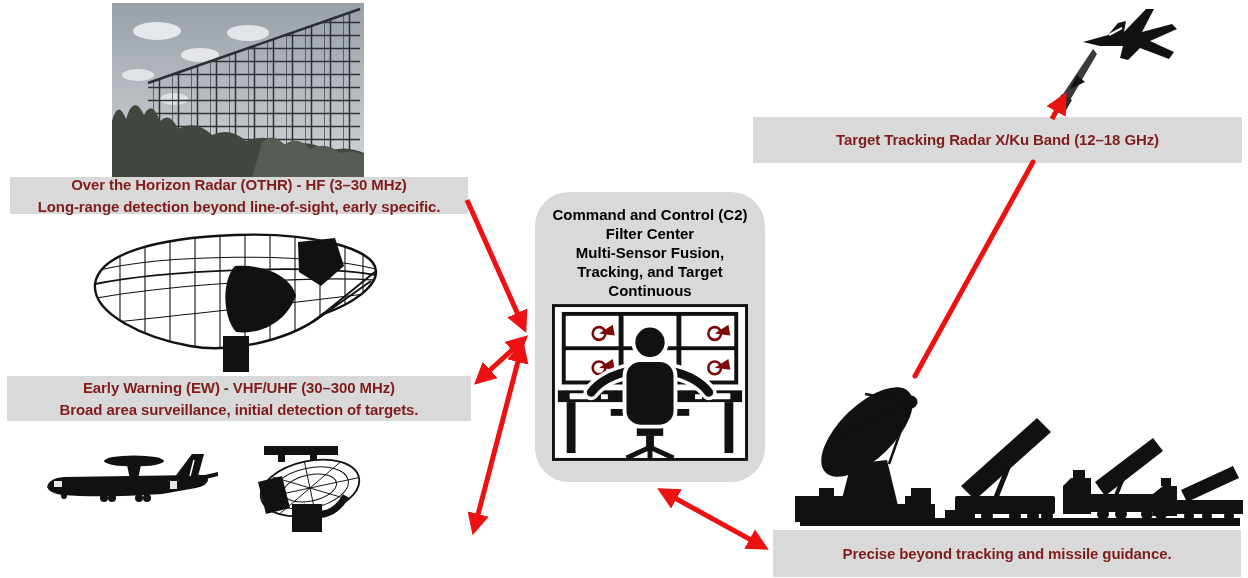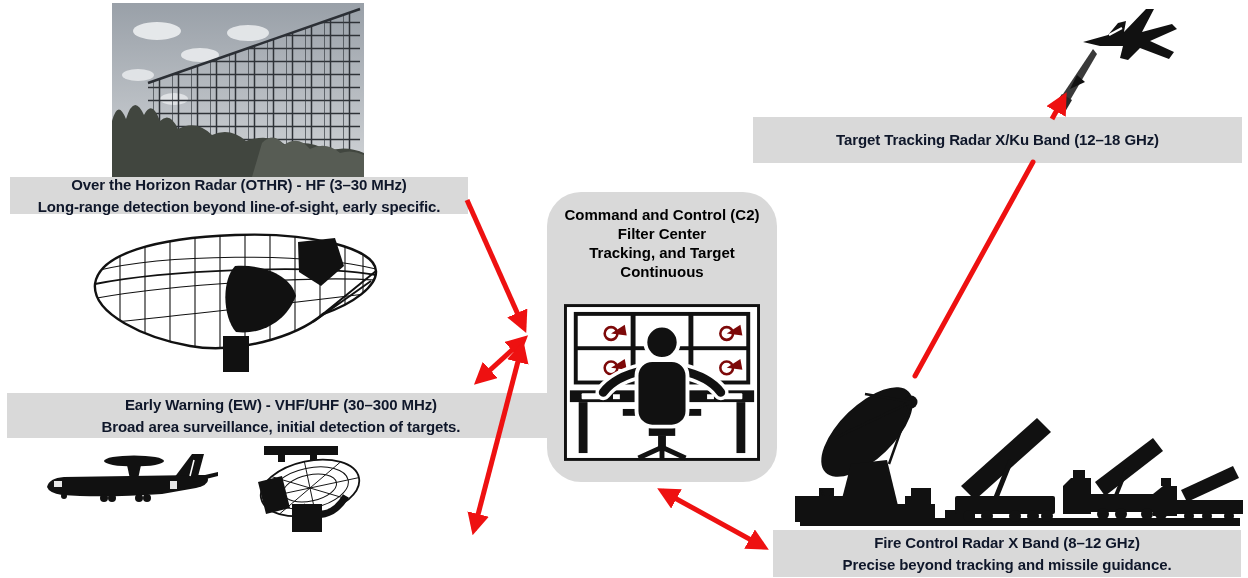--- a/index.html
+++ b/index.html
@@ -1,23 +1,23 @@
 <!DOCTYPE html>
 <html><head>
 <meta charset="utf-8">
 <style>
   html,body{margin:0;padding:0;background:#fff;}
   .canvas{position:relative;width:1248px;height:578px;background:#ffffff;
           font-family:"Liberation Sans",sans-serif;overflow:hidden;}
   .img{position:absolute;z-index:1;}
   .label{position:absolute;z-index:2;background:#d9d9d9;display:flex;flex-direction:column;
          justify-content:center;text-align:center;font-weight:bold;font-size:15px;
-         line-height:22px;color:#0f172a;letter-spacing:-0.1px;}
+         line-height:22px;color:#7f1d1d;letter-spacing:-0.1px;}
   .c2-box{position:absolute;left:535px;top:192px;width:230px;height:290px;background:#d9d9d9;
-          border-radius:34px;z-index:2;margin-left:12px;}
+          border-radius:34px;z-index:2;}
   .c2-text{padding-top:13px;font-weight:bold;font-size:15px;line-height:19px;text-align:center;color:#000;}
   .c2-text div{white-space:nowrap;}
   .c2-icon{position:absolute;left:17px;top:109px;width:196px;height:163px;}
   .arrows{position:absolute;left:0;top:0;z-index:3;pointer-events:none;}
 </style>
 </head>
 <body>
 
 <div class="canvas">
 
@@ -95,30 +95,31 @@
     <polygon points="10,38 34,32 42,64 18,70" fill="#111"></polygon>
     <path d="M54,62 C68,76 86,72 98,52" stroke="#111" stroke-width="7" fill="none"></path>
     <rect x="44" y="60" width="30" height="28" fill="#111"></rect>
   </svg>
 
   <div class="label" style="left:10px;top:177px;width:458px;height:37px">
     <span>Over the Horizon Radar (OTHR) - HF (3–30 MHz)</span>
     <span>Long-range detection beyond line-of-sight, early specific.</span>
   </div>
 
-  <div class="label" style="left:7px;top:393px;width:548px;height:45px">
+  <div class="label" style="left:7px;top:376px;width:464px;height:45px">
     <span>Early Warning (EW) - VHF/UHF (30–300 MHz)</span>
     <span>Broad area surveillance, initial detection of targets.</span>
   </div>
 
 
   <div class="c2-box">
     <div class="c2-text">
       <div>Command and Control (C2)</div>
       <div>Filter Center</div>
+      <div>Multi-Sensor Fusion,</div>
       <div>Tracking, and Target</div>
       <div>Continuous</div>
     </div>
     <svg class="c2-icon" viewBox="0 0 200 160">
       <defs>
         <g id="rg">
           <circle r="6.5" fill="none" stroke="#7d0909" stroke-width="2.6"></circle>
           <path d="M0,0 L14,-9 L16,2 Z" fill="#7d0909"></path>
         </g>
       </defs>
@@ -237,21 +238,20 @@
         <polygon points="28,122 80,98 86,110 34,134"></polygon>
         <rect x="24" y="132" width="66" height="14"></rect>
         <circle cx="36" cy="148" r="5"></circle>
           <circle cx="54" cy="148" r="5"></circle>
           <circle cx="76" cy="148" r="5"></circle>
       </g>
     </g>
   </svg>
 
   <div class="label" style="left:773px;top:530px;width:468px;height:47px">
-    <span>Fire Control Radar X Band (8–12 GHz)</span>
     <span>Precise beyond tracking and missile guidance.</span>
   </div>
 
   <svg class="arrows" width="1248" height="578" viewBox="0 0 1248 578">
     <defs>
       <marker id="ah" viewBox="0 0 10 10" refX="7.5" refY="5" markerWidth="4.4" markerHeight="4.4" orient="auto">
         <path d="M0,0 L10,5 L0,10 Z" fill="#ee1111"></path>
       </marker>
       <marker id="ahs" viewBox="0 0 10 10" refX="7.5" refY="5" markerWidth="4.4" markerHeight="4.4" orient="auto-start-reverse">
         <path d="M0,0 L10,5 L0,10 Z" fill="#ee1111"></path>

